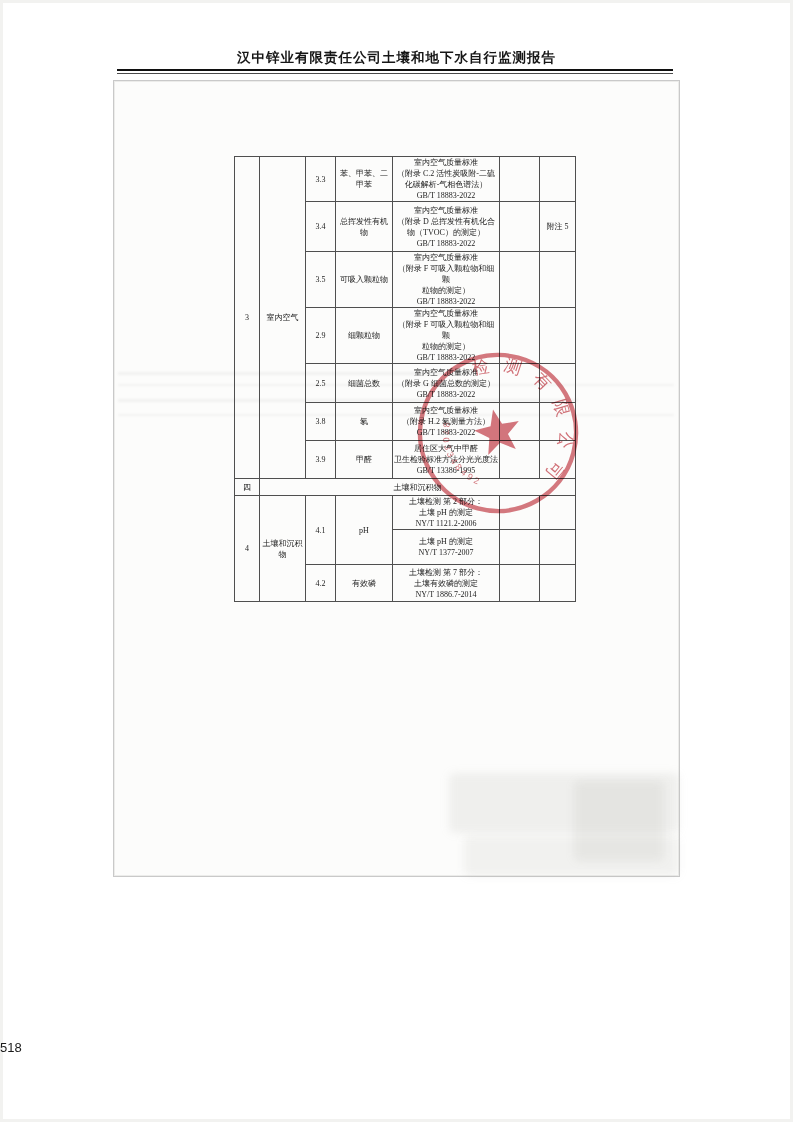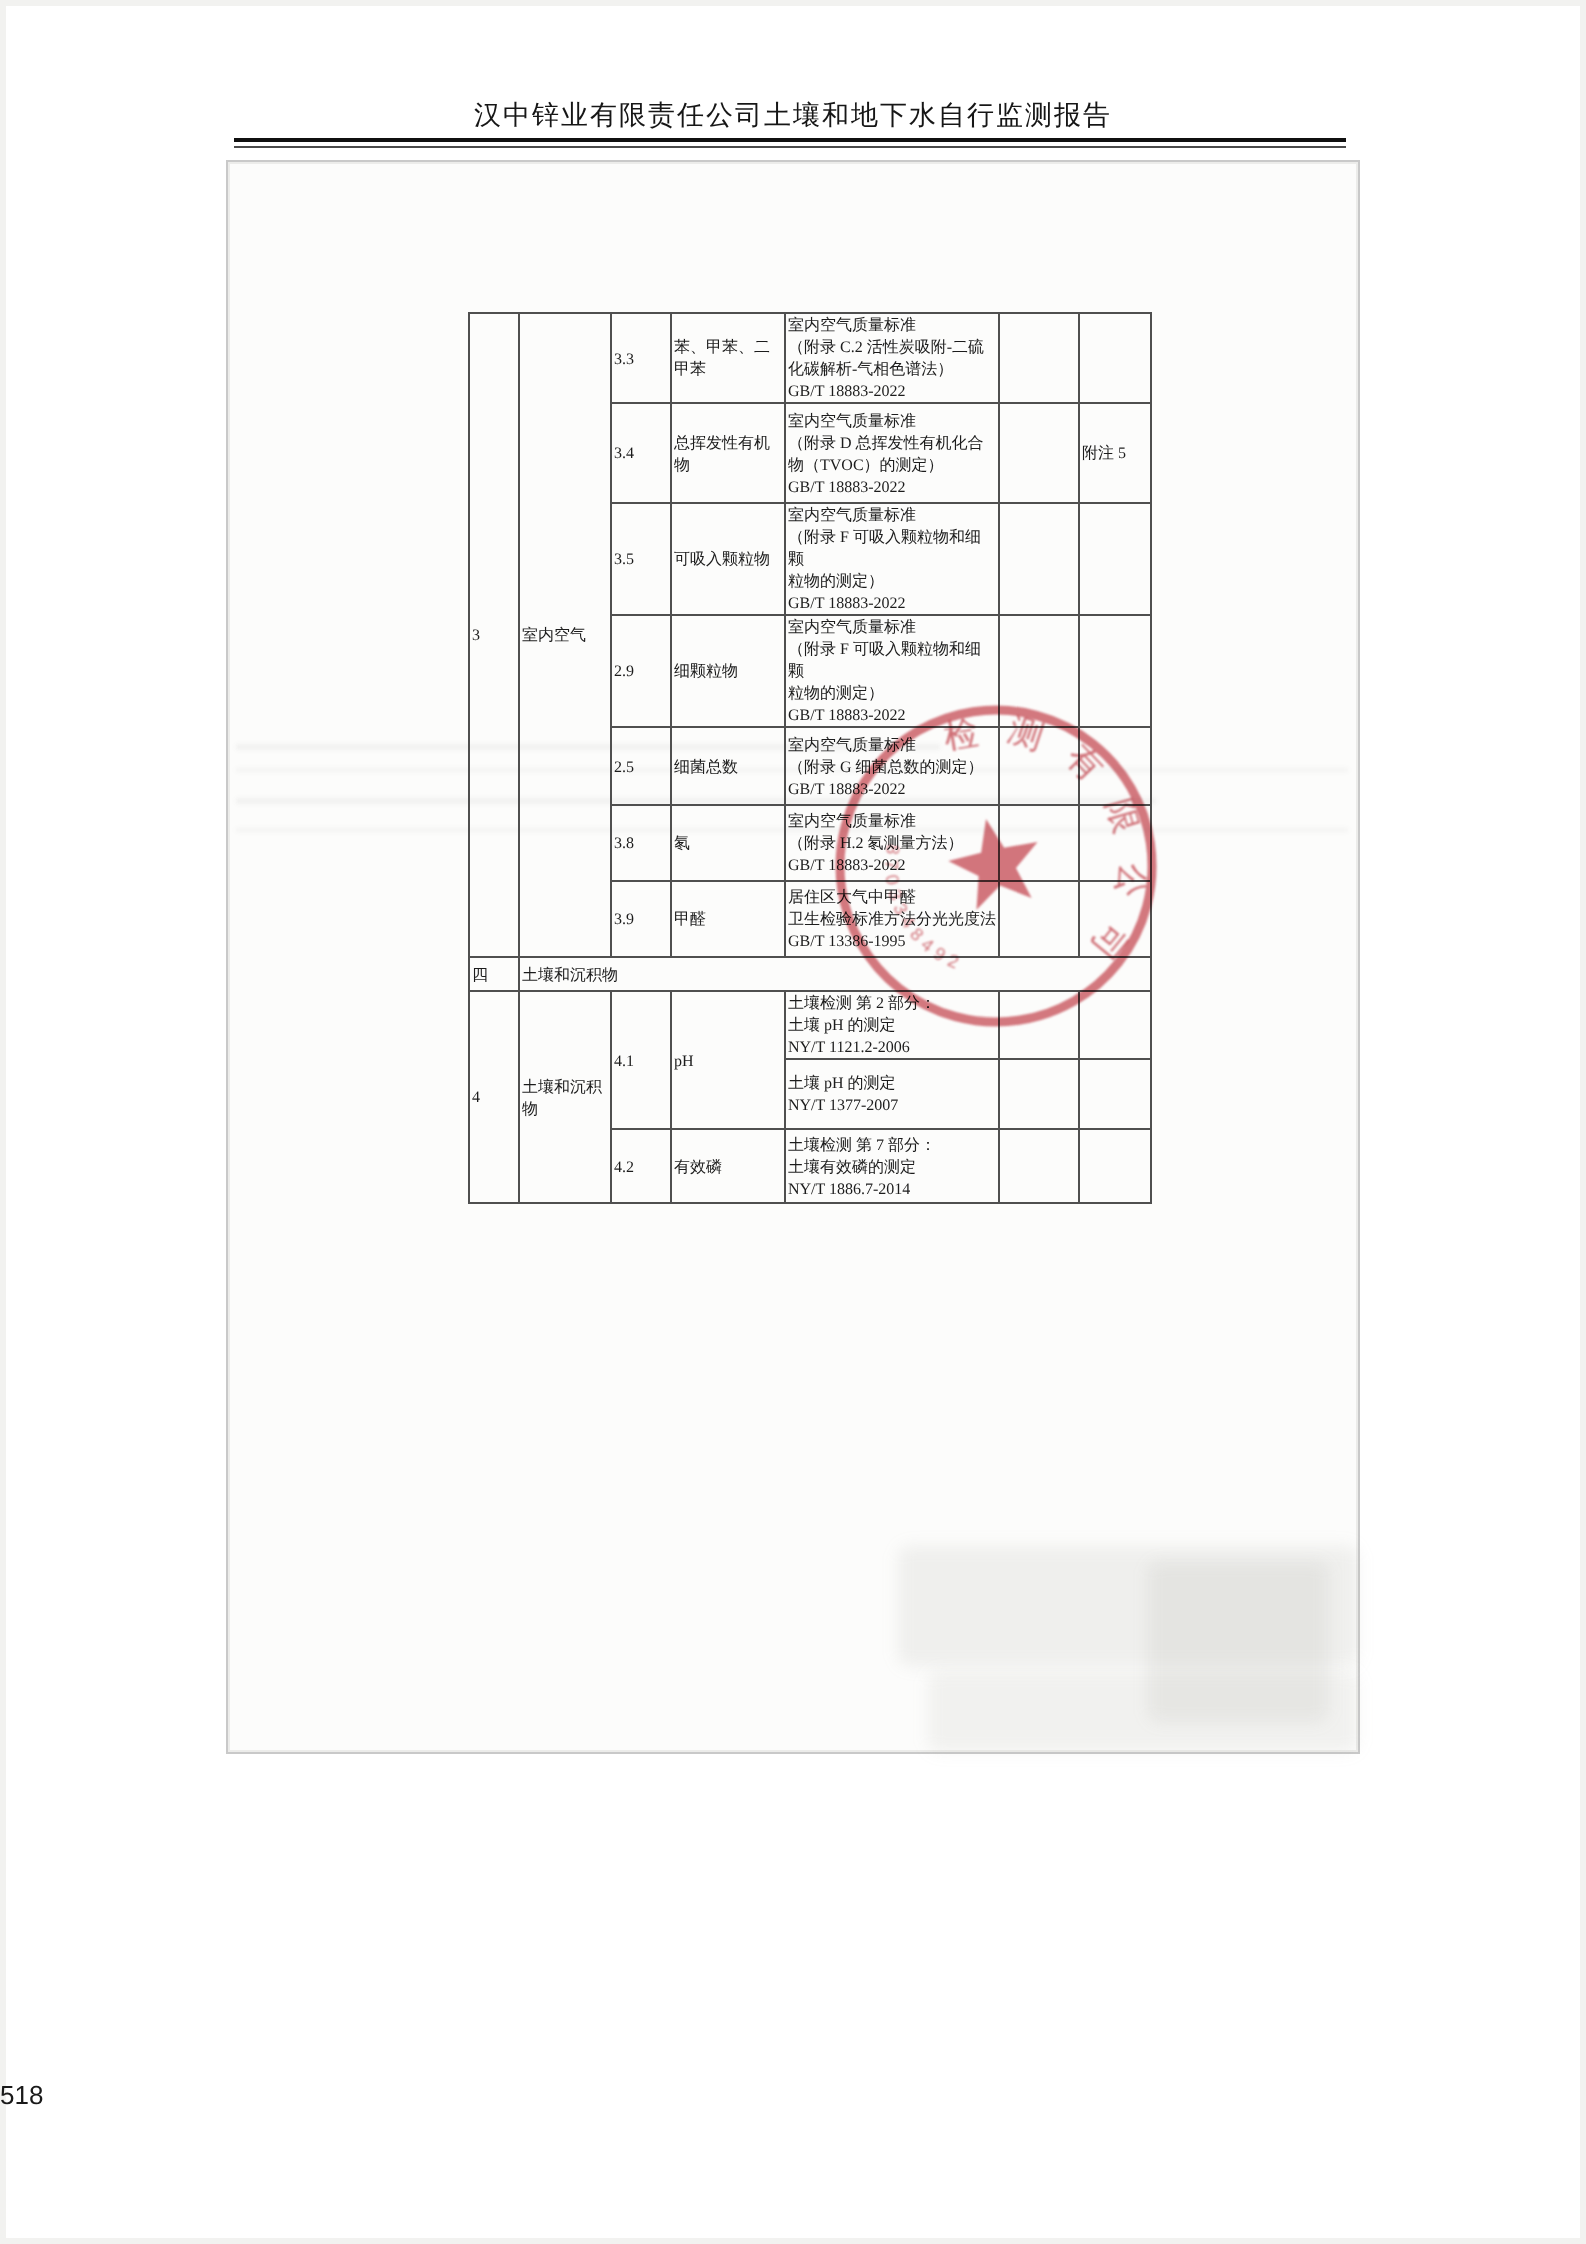--- a/index.html
+++ b/index.html
@@ -4,39 +4,39 @@
 <style>
   html,body{margin:0;padding:0;}
   body{
     width:793px;height:1122px;position:relative;background:#ffffff;
     font-family:"Liberation Serif","DejaVu Serif",serif;
     overflow:hidden;
     box-shadow:inset 0 0 0 3px #f2f2f0;
   }
   .header-title{
     position:absolute;top:49px;left:113px;width:567px;
-    text-align:center;font-size:13.5px;font-weight:400;color:#161616;
+    text-align:center;font-size:13.5px;font-weight:700;color:#161616;
     letter-spacing:1px;
   }
   .header-rule{
     position:absolute;top:69px;left:117px;width:556px;height:2px;
     border-top:2px solid #101010;border-bottom:1px solid #4a4a4a;
   }
   .page{
     position:absolute;left:113px;top:80px;width:565px;height:795px;
     background:#fcfcfb;border:1px solid #c9c9c9;
     box-shadow:inset 0 0 0 1px #ececea;
   }
   .doc-table{
     position:absolute;left:120px;top:75px;width:341px;
     border-collapse:collapse;table-layout:fixed;
     font-size:8px;line-height:11px;color:#1c1c1c;
   }
   .doc-table td{
-    border:1px solid #4f4f4f;vertical-align:middle;
+    border:1px solid #4f4f4f;text-align:center;vertical-align:middle;
     padding:0 1px;overflow:hidden;
   }
   .method{white-space:pre-line;}
   .seal{
     position:absolute;left:299px;top:267px;width:170px;height:170px;
     mix-blend-mode:multiply;opacity:.88;filter:blur(.4px);
     pointer-events:none;
   }
   .streak{position:absolute;background:rgba(60,60,60,.06);filter:blur(1px);}
   .ghost{position:absolute;background:rgba(150,150,140,.12);filter:blur(4px);border-radius:6px;}

